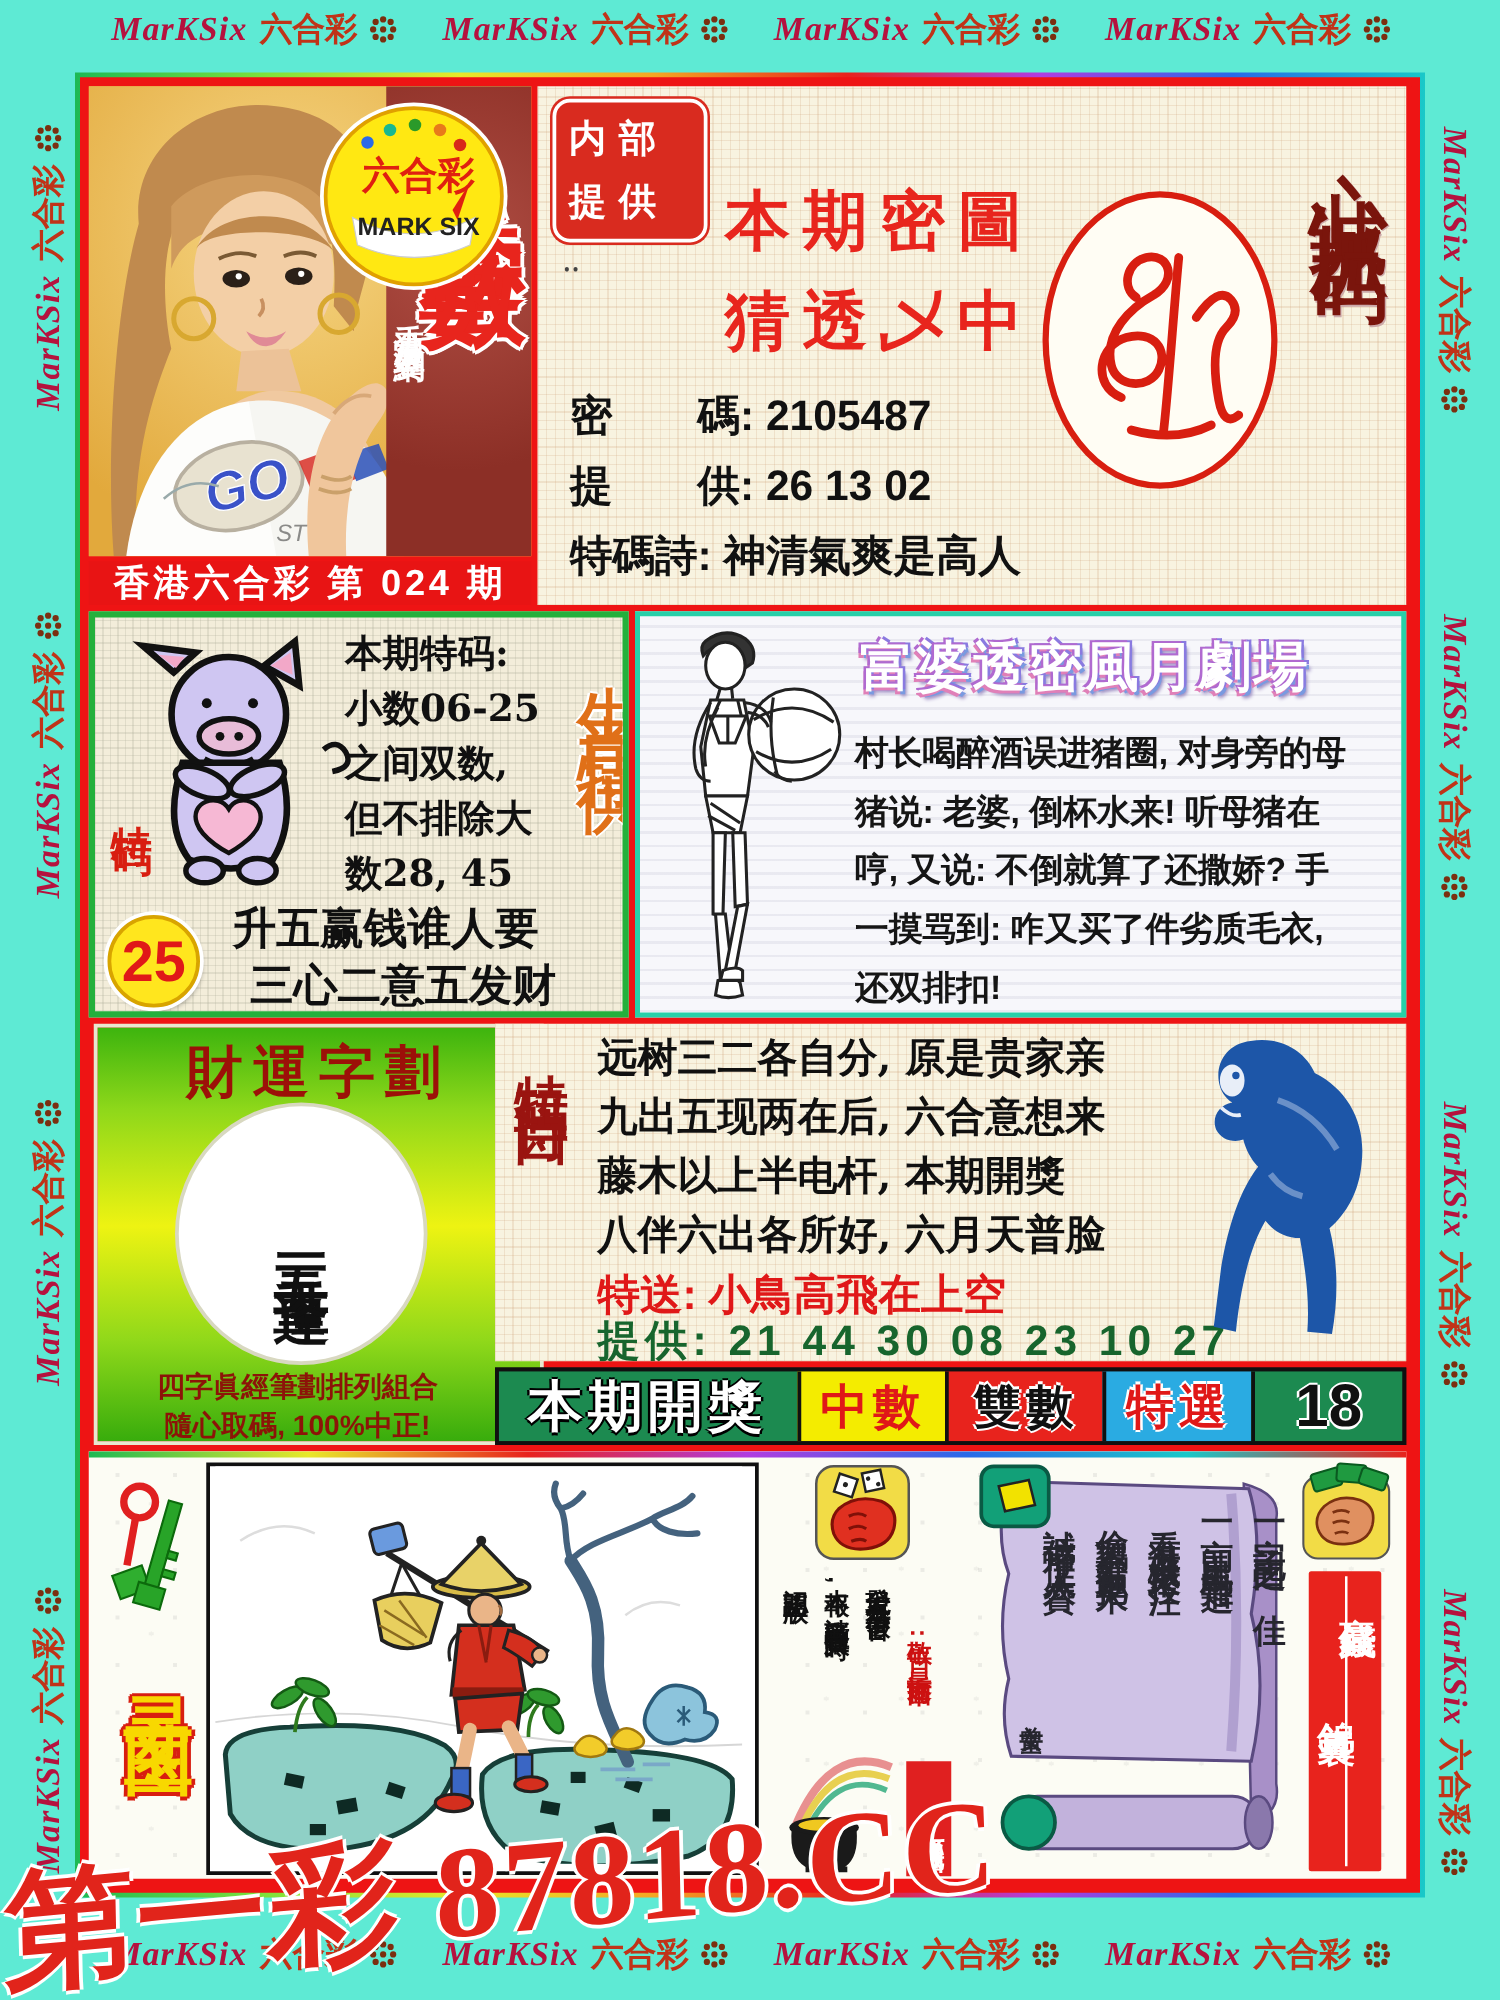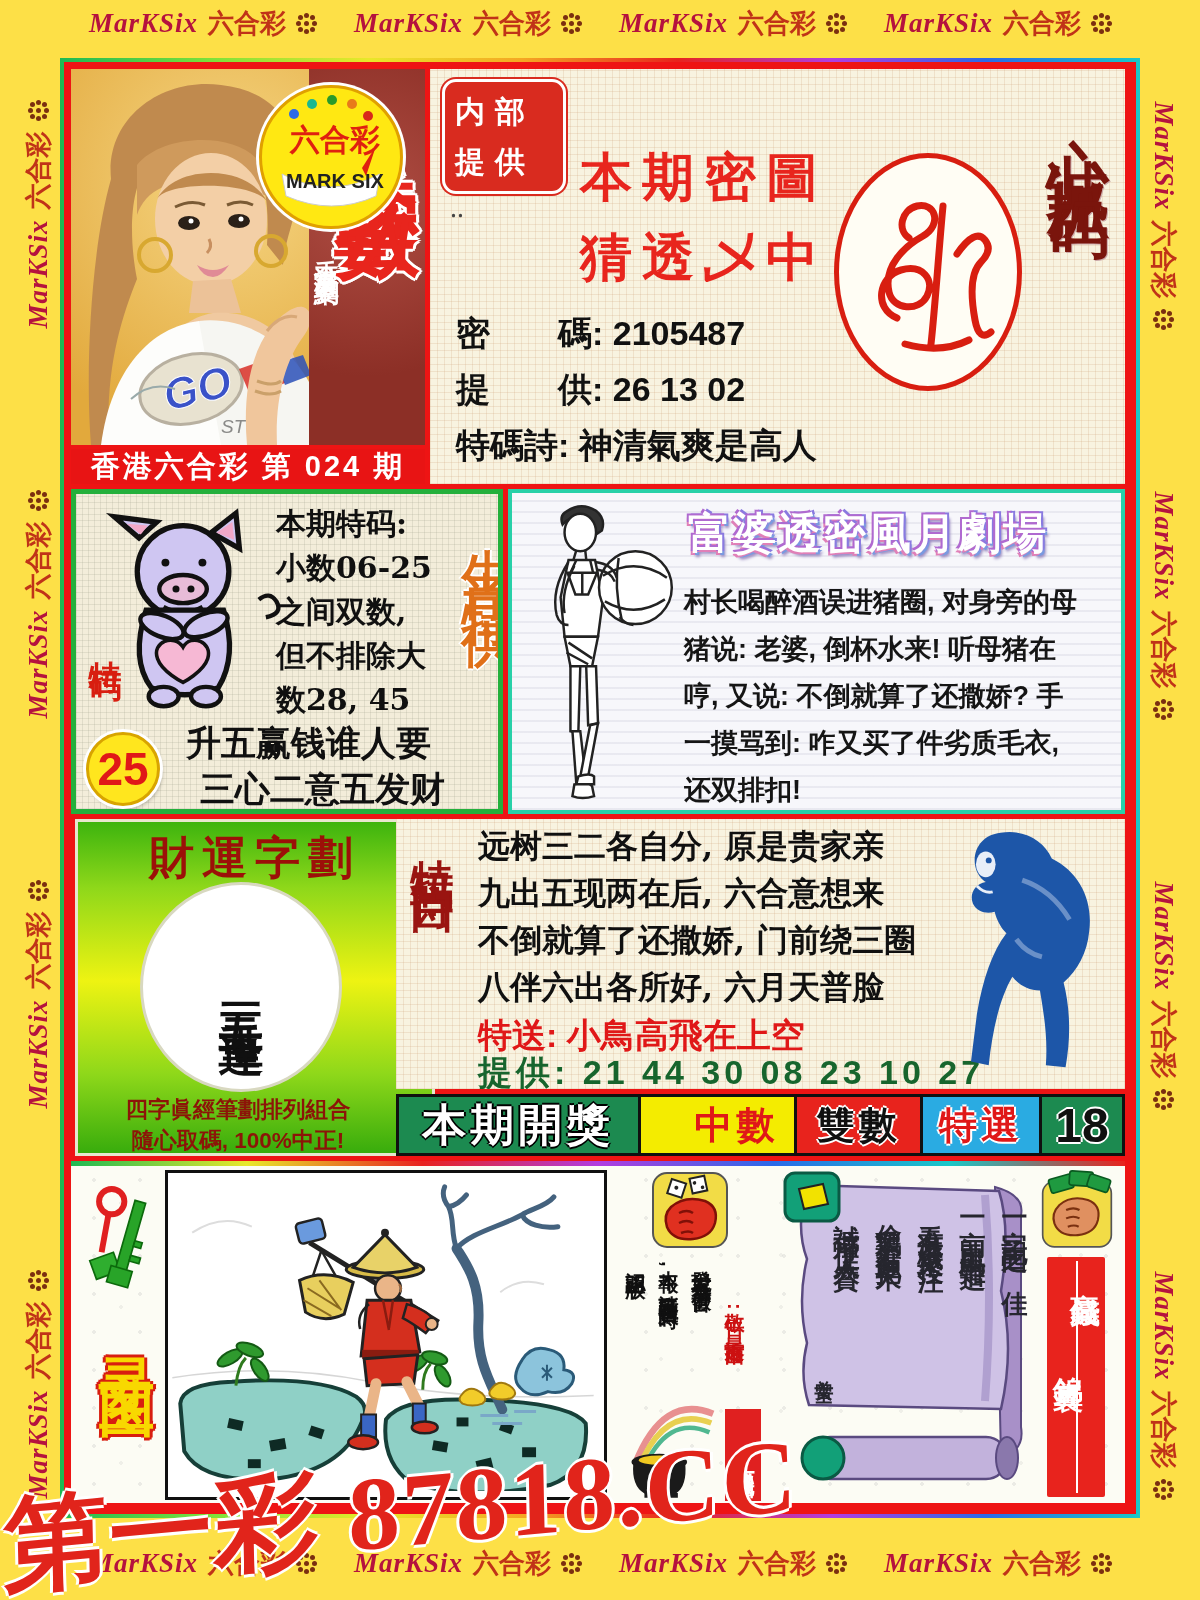--- a/index.html
+++ b/index.html
@@ -1,17 +1,17 @@
 <!DOCTYPE html>
 <html><head>
 <meta charset="utf-8">
 <title></title>
 <style>
   html,body{margin:0;padding:0;background:#e9f6c6;}
-  .page{position:relative;width:1200px;height:1600px;background:#fde047;overflow:hidden;
+  .page{position:relative;width:1200px;height:1600px;background:#5eead4;overflow:hidden;
         font-family:"Liberation Sans",sans-serif;}
   .abs{position:absolute;}
   .vtext{writing-mode:vertical-rl;text-orientation:upright;}
 
   
   .bstrip{display:flex;justify-content:space-around;align-items:center;}
   .bunit{display:inline-flex;align-items:center;gap:10px;white-space:nowrap;}
   .bbrand{font:italic 800 27px "Liberation Serif",serif;color:#b5123e;letter-spacing:1px;}
   .blottery{font:900 26px "Liberation Sans",sans-serif;color:#c03318;}
   .flower{position:relative;width:20px;height:20px;display:inline-block;}
@@ -86,21 +86,21 @@
   .p-line{font-weight:800;font-size:32px;line-height:47px;color:#101010;white-space:nowrap;font-family:"DejaVu Serif",serif;}
   .p-special{color:#e01818;font-weight:900;font-size:34px;white-space:nowrap;}
   .p-provide{color:#17652d;font-weight:900;font-size:34px;letter-spacing:4px;white-space:nowrap;}
 
   
   .drawbar{display:flex;border:3px solid #101010;background:#101010;}
   .d-cell{display:flex;align-items:center;justify-content:center;border-left:3px solid #101010;}
   .d-cell:first-child{border-left:none;}
   .d-open{background:#1c8a50;color:#fff;font-weight:900;font-size:44px;letter-spacing:4px;
           text-shadow:-2px 0 #000,2px 0 #000,0 -2px #000,0 2px #000;}
-  .d-mid{background:#f4ec00;color:#e01818;font-weight:900;font-size:38px;letter-spacing:4px;padding-left:38px;}
+  .d-mid{background:#f4ec00;color:#e01818;font-weight:900;font-size:38px;letter-spacing:4px;}
   .d-dbl{background:#e8231d;color:#101010;font-weight:900;font-size:38px;letter-spacing:4px;
          text-shadow:-2px 0 #fff,2px 0 #fff,0 -2px #fff,0 2px #fff;}
   .d-spc{background:#2aabe2;color:#e01818;font-weight:900;font-size:38px;letter-spacing:4px;
          text-shadow:-2px 0 #fff,2px 0 #fff,0 -2px #fff,0 2px #fff;}
   .d-num{background:#1c8a50;color:#101010;font-weight:900;font-size:48px;
          text-shadow:-2px 0 #fff,2px 0 #fff,0 -2px #fff,0 2px #fff;}
 
   
   .treasure{background:#fcfcf4;
      background-image:radial-gradient(rgba(150,150,150,.16) 2px,transparent 2px),
@@ -396,21 +396,21 @@
         <div>四字眞經筆劃排列組合</div>
         <div>隨心取碼, 100%中正!</div>
       </div>
     </div>
 
     <div class="sec cream" style="left:325px;top:750px;width:729px;height:270px;">
       <div class="abs vtext p-label" style="left:8px;top:6px;height:258px;">特码诗曰:</div>
       <div class="abs" style="left:82px;top:4px;">
         <div class="p-line">远树三二各自分, 原是贵家亲</div>
         <div class="p-line">九出五现两在后, 六合意想来</div>
-        <div class="p-line">不倒就算了还撒娇, 门前绕三圈</div>
+        <div class="p-line">藤木以上半电杆, 本期開獎</div>
         <div class="p-line">八伴六出各所好, 六月天普脸</div>
       </div>
       <div class="abs p-special" style="left:82px;top:194px;">特送: 小鳥高飛在上空</div>
       <div class="abs p-provide" style="left:82px;top:231px;">提供: 21 44 30 08 23 10 27</div>
       <svg class="abs" style="left:556px;top:2px;" width="170" height="266" viewBox="0 0 170 270">
         <path d="M48,12 C30,14 20,28 22,44 C23,52 27,58 33,62 C22,64 16,74 20,84 C24,92 34,95 42,92 C44,100 48,108 54,114 C40,132 30,160 24,196 L18,244 L36,248 C40,210 48,178 60,158 C66,166 76,172 88,172 C92,196 96,220 94,248 L114,250 C120,216 118,188 112,164 C126,152 136,134 138,112 C142,80 128,52 100,38 C92,20 72,8 48,12 Z" fill="#1d56a8"></path>
         <ellipse cx="33" cy="44" rx="10" ry="13" fill="#e8eef8"></ellipse>
         <circle cx="36" cy="40" r="3" fill="#1d56a8"></circle>
         <path d="M24,66 q8,8 16,6" stroke="#e8eef8" stroke-width="3" fill="none"></path>
         <path d="M70,60 q30,10 48,40 M64,120 q10,14 26,18" stroke="#6a90c8" stroke-width="5" fill="none"></path>

